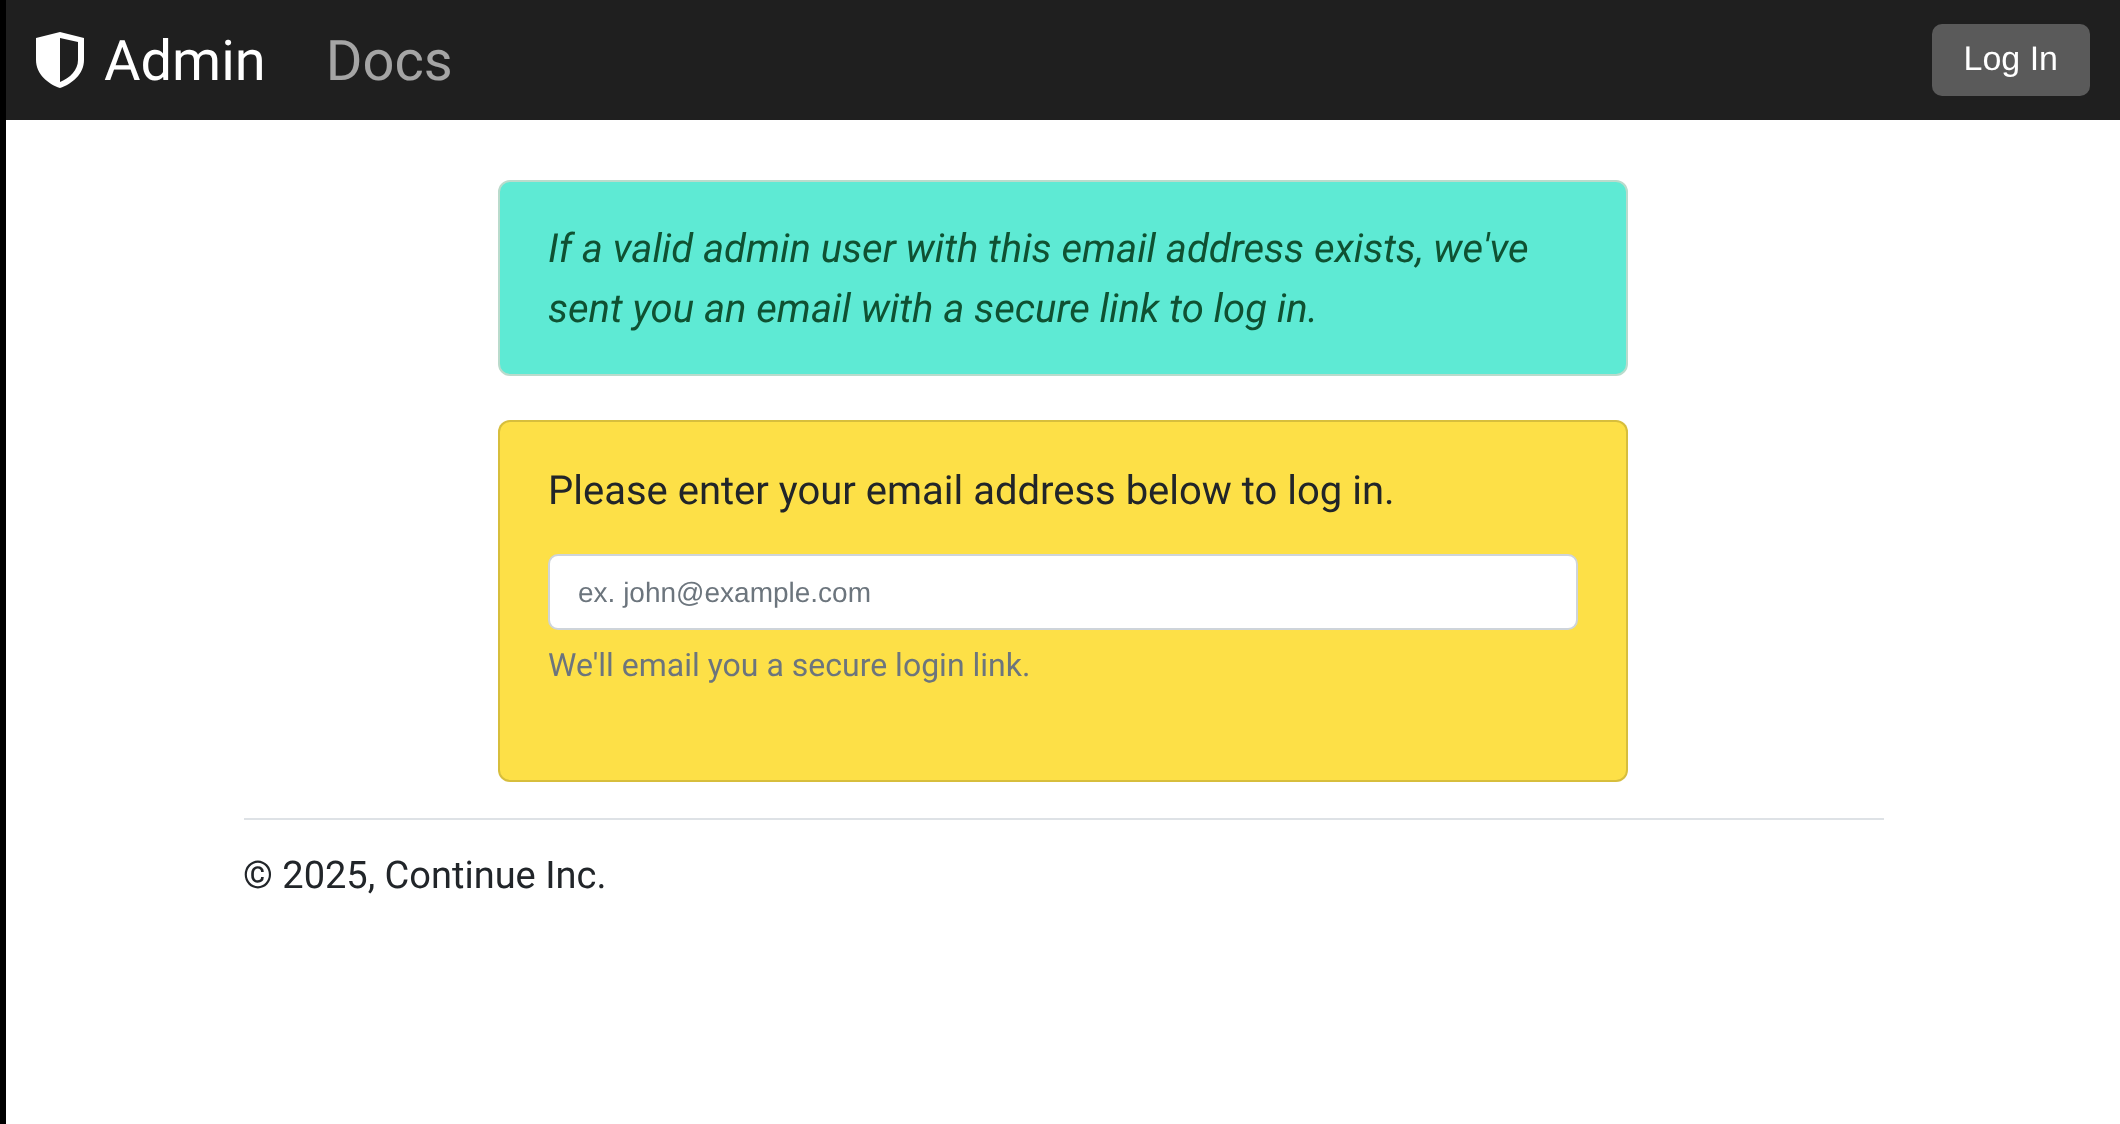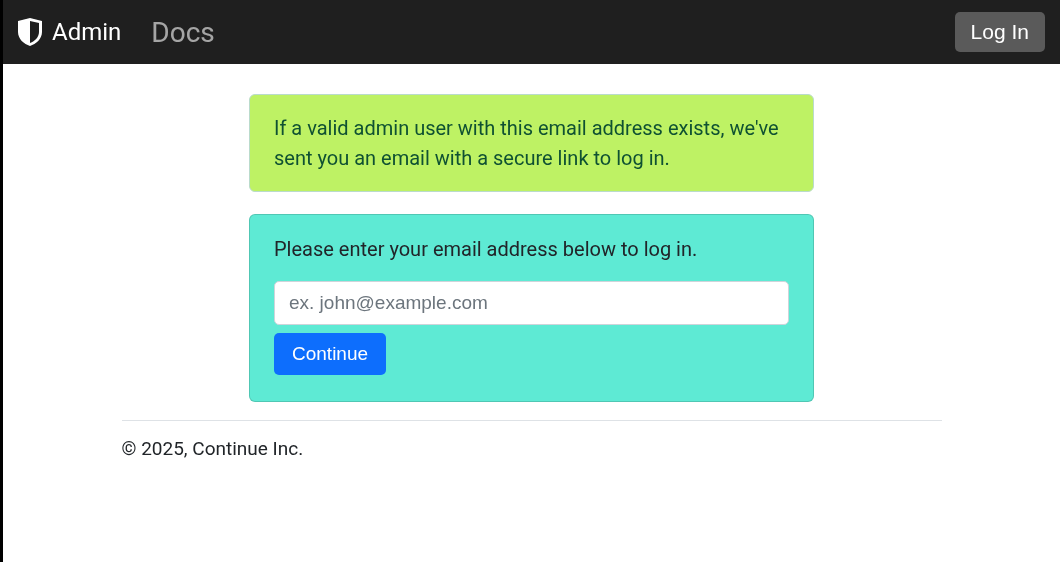--- a/index.html
+++ b/index.html
@@ -40,72 +40,73 @@
     }
     .brand-icon {
       width: 24px;
       height: 28px;
       display: flex;
       align-items: center;
       justify-content: center;
     }
     .brand-text {
       color: #fff;
-      font-size: 24px;
+      font-size: 28px;
       font-weight: 400;
     }
     .nav-link {
       color: rgba(255,255,255,0.6);
       font-size: 28px;
       margin-left: 20px;
       text-decoration: none;
     }
     .login-btn {
       background: #5a5a5a;
       color: #fff;
       border: none;
       padding: 8px 16px;
-      font-size: 21px;
+      font-size: 17px;
       border-radius: 5px;
       cursor: pointer;
     }
     .container {
       max-width: 850px;
       margin: 0 auto;
       padding: 30px 15px 0;
     }
     .alert-success {
-      background: #bef264;
+      background: #5eead4;
       border: 1px solid #badbcc;
       color: #0f5132;
       padding: 18px 24px;
       border-radius: 6px;
       font-size: 20px;
       line-height: 1.5;
       margin: 0 auto 22px;
       max-width: 565px;
+      font-style: italic;
     }
     .card {
-      background: #5eead4;
+      background: #fde047;
       border: 1px solid rgba(0,0,0,0.15);
       border-radius: 6px;
       padding: 22px 24px 26px;
       max-width: 565px;
       margin: 0 auto;
     }
     .card-title {
       font-size: 20px;
       color: #212529;
       margin-bottom: 20px;
       font-weight: 400;
     }
     .form-input {
       width: 100%;
       padding: 10px 14px;
-      font-size: 19px;
+      font-size: 14px;
       border: 1px solid #ced4da;
       border-radius: 5px;
       color: #495057;
       margin-bottom: 8px;
     }
     .form-input::placeholder {
       color: #6c757d;
     }
     .help-text {
       color: #6c757d;
@@ -155,19 +156,19 @@
       <button class="login-btn">Log In</button>
     </div>
   </nav>
 
   <div class="container">
     <div class="alert-success">If a valid admin user with this email address exists, we've sent you an email with a secure link to log in.</div>
 
     <div class="card">
       <p class="card-title">Please enter your email address below to log in.</p>
       <input type="email" class="form-input" placeholder="ex. john@example.com" style="">
-      <button class="continue-btn">Continue</button>
+      <p class="help-text">We'll email you a secure login link.</p>
     </div>
 
     <hr class="footer-hr">
     <p class="footer-text">© 2025, Continue Inc.</p>
   </div>
 </div>
 
 </body></html>

